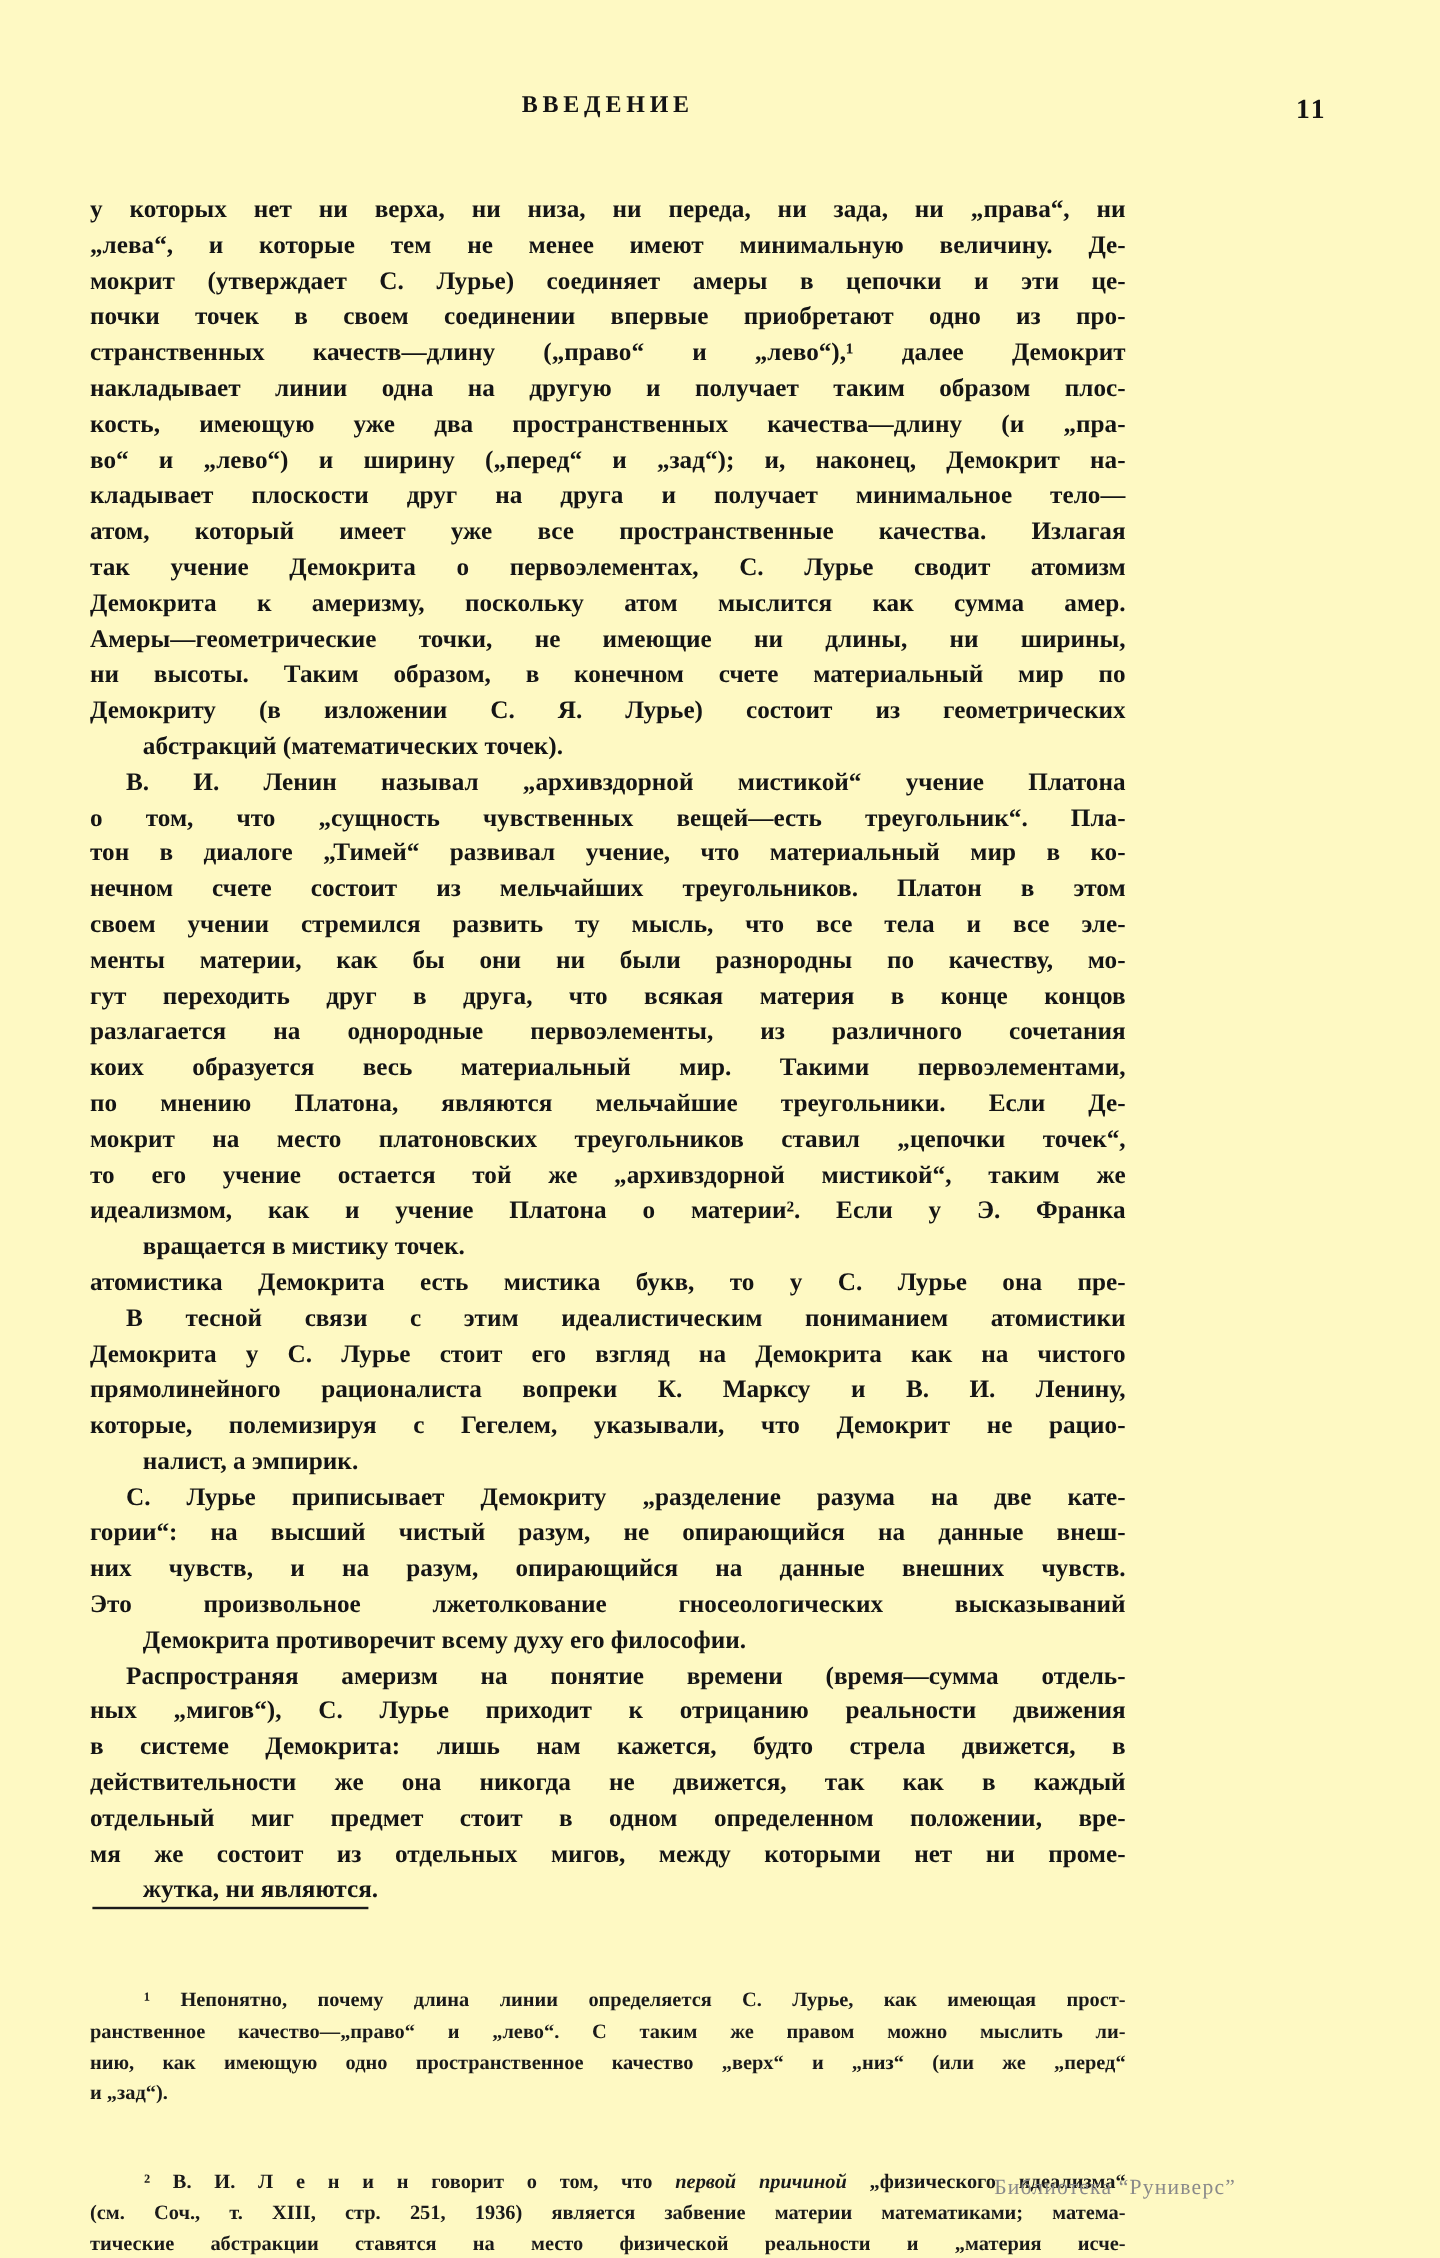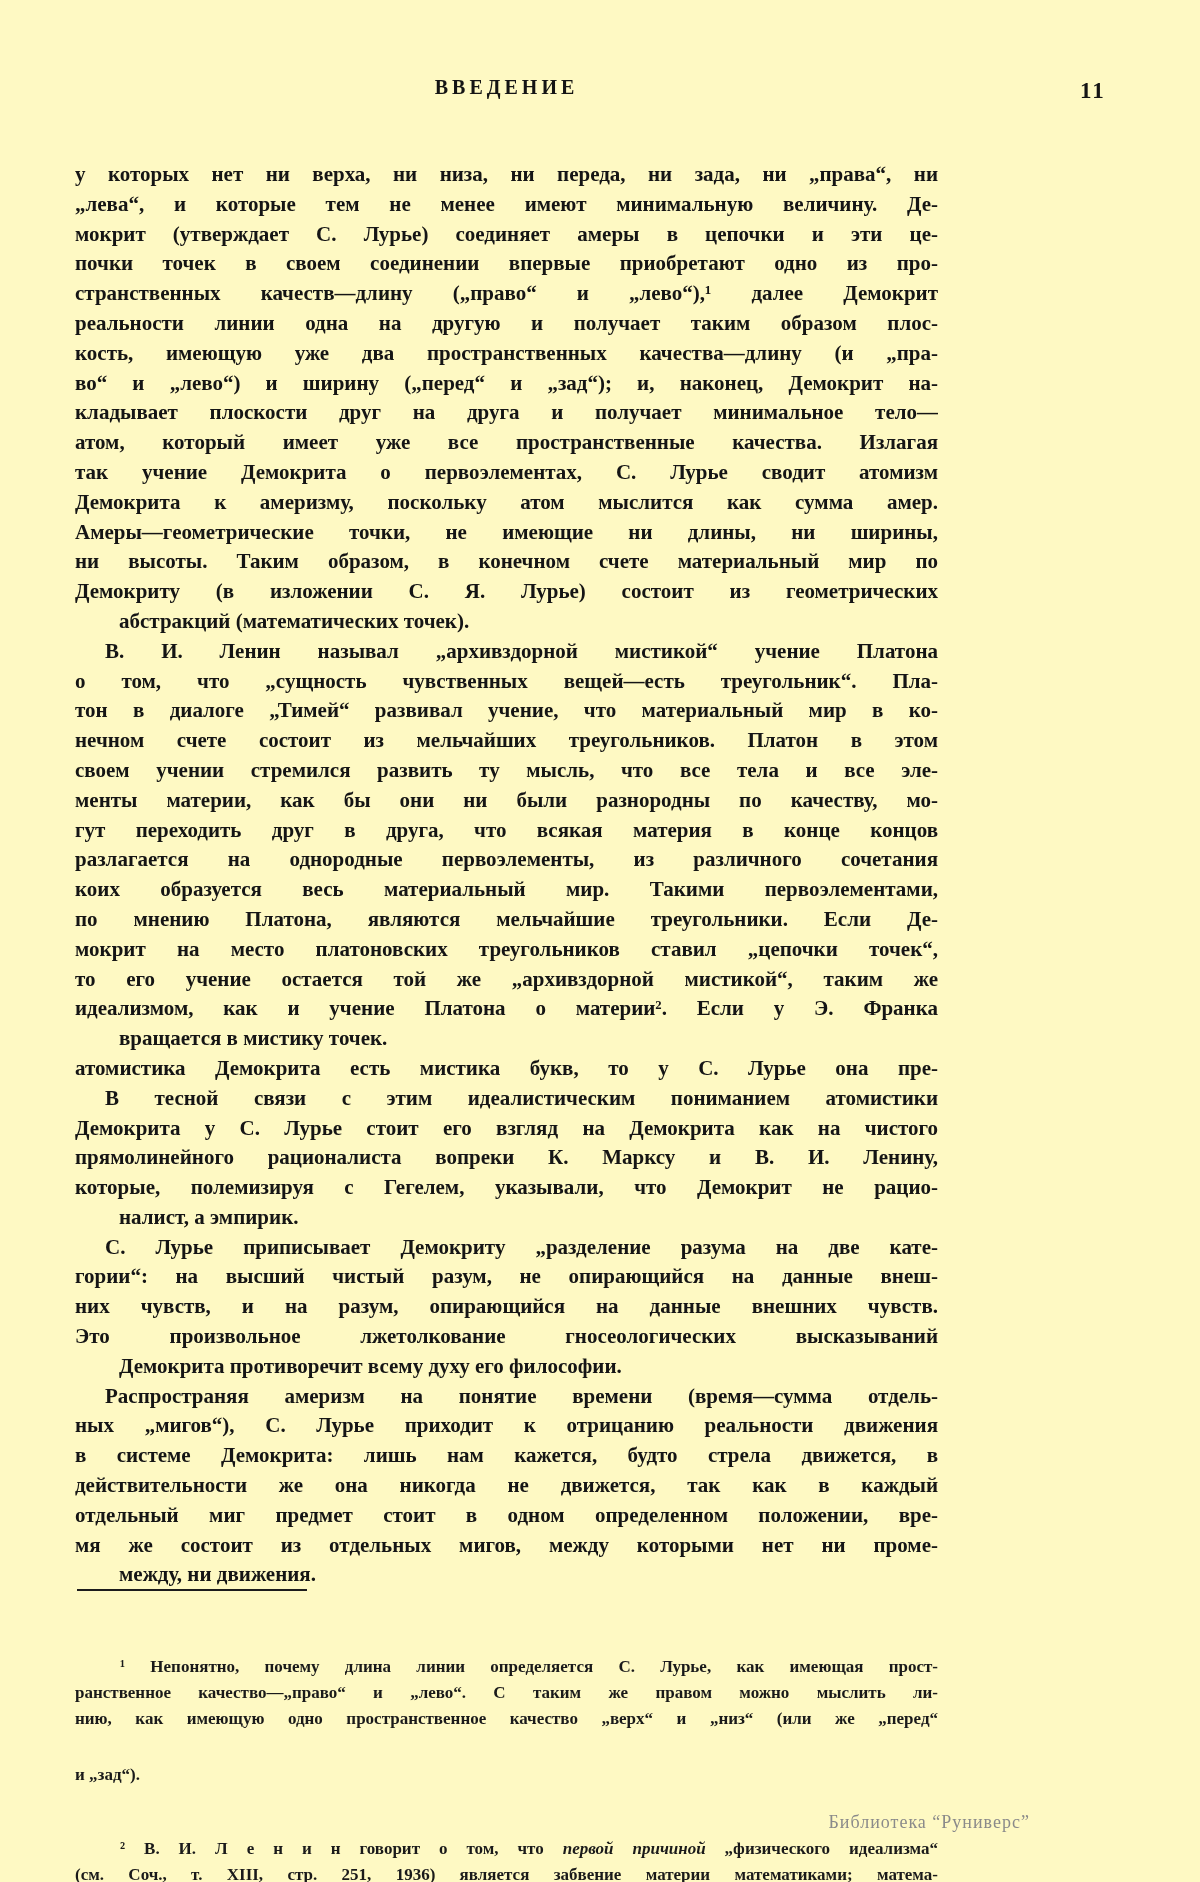--- a/index.html
+++ b/index.html
@@ -34,21 +34,21 @@
   .footnote-separator {
     position:absolute; left:77px; top:1589px;
     width:230px; height:2px; background:#1c1c1c;
   }
   .footnotes {
     position:absolute; left:75px; top:1606px; width:863px;
     font-size:17px; font-weight:bold; line-height:25.8px;
     color:#1a1a1a;
   }
   .footnotes .line { text-align:justify; text-align-last:justify; height:25.8px; overflow:hidden; }
-  .footnotes .line.last { text-align-last:left;margin-top:31px; }
+  .footnotes .line.last { text-align-last:left; }
   .footnotes .line.indent { padding-left:45px;margin-top:48px; }
   .footnotes .it { font-style:italic; }
   .watermark {
     position:absolute; left:690px; top:1812px; width:340px;
     text-align:right;
     font-size:18px; font-weight:normal; letter-spacing:1px;
     color:#8a8a8a;
   }
 </style>
 </head>
@@ -60,21 +60,21 @@
 
   <div class="page-number">11</div>
 
   <div class="body-text">
       <div>
         <div class="line">у которых нет ни верха, ни низа, ни переда, ни зада, ни „права“, ни</div>
         <div class="line">„лева“, и которые тем не менее имеют минимальную величину. Де-</div>
         <div class="line">мокрит (утверждает С. Лурье) соединяет амеры в цепочки и эти це-</div>
         <div class="line">почки точек в своем соединении впервые приобретают одно из про-</div>
         <div class="line">странственных качеств—длину („право“ и „лево“),¹ далее Демокрит</div>
-        <div class="line">реальности линии одна на другую и получает таким образом плос-</div>
+        <div class="line">накладывает линии одна на другую и получает таким образом плос-</div>
         <div class="line">кость, имеющую уже два пространственных качества—длину (и „пра-</div>
         <div class="line">во“ и „лево“) и ширину („перед“ и „зад“); и, наконец, Демокрит на-</div>
         <div class="line">кладывает плоскости друг на друга и получает минимальное тело—</div>
         <div class="line">атом, который имеет уже все пространственные качества. Излагая</div>
         <div class="line">так учение Демокрита о первоэлементах, С. Лурье сводит атомизм</div>
         <div class="line">Демокрита к америзму, поскольку атом мыслится как сумма амер.</div>
         <div class="line">Амеры—геометрические точки, не имеющие ни длины, ни ширины,</div>
         <div class="line">ни высоты. Таким образом, в конечном счете материальный мир по</div>
         <div class="line">Демокриту (в изложении С. Я. Лурье) состоит из геометрических</div>
         <div class="line last">абстракций (математических точек).</div>
@@ -110,21 +110,21 @@
         <div class="line">Это произвольное лжетолкование гносеологических высказываний</div>
         <div class="line last">Демокрита противоречит всему духу его философии.</div>
       </div>
       <div>
         <div class="line indent">Распространяя америзм на понятие времени (время—сумма отдель-</div>
         <div class="line">ных „мигов“), С. Лурье приходит к отрицанию реальности движения</div>
         <div class="line">в системе Демокрита: лишь нам кажется, будто стрела движется, в</div>
         <div class="line">действительности же она никогда не движется, так как в каждый</div>
         <div class="line">отдельный миг предмет стоит в одном определенном положении, вре-</div>
         <div class="line">мя же состоит из отдельных мигов, между которыми нет ни проме-</div>
-        <div class="line last">между, ни движения.</div>
+        <div class="line last">жутка, ни являются.</div>
       </div>
     </div>
 
   <div class="footnote-separator"></div>
 
   <div class="footnotes">
       <div>
         <div class="line indent">¹ Непонятно, почему длина линии определяется С. Лурье, как имеющая прост-</div>
         <div class="line">ранственное качество—„право“ и „лево“. С таким же правом можно мыслить ли-</div>
         <div class="line">нию, как имеющую одно пространственное качество „верх“ и „низ“ (или же „перед“</div>

